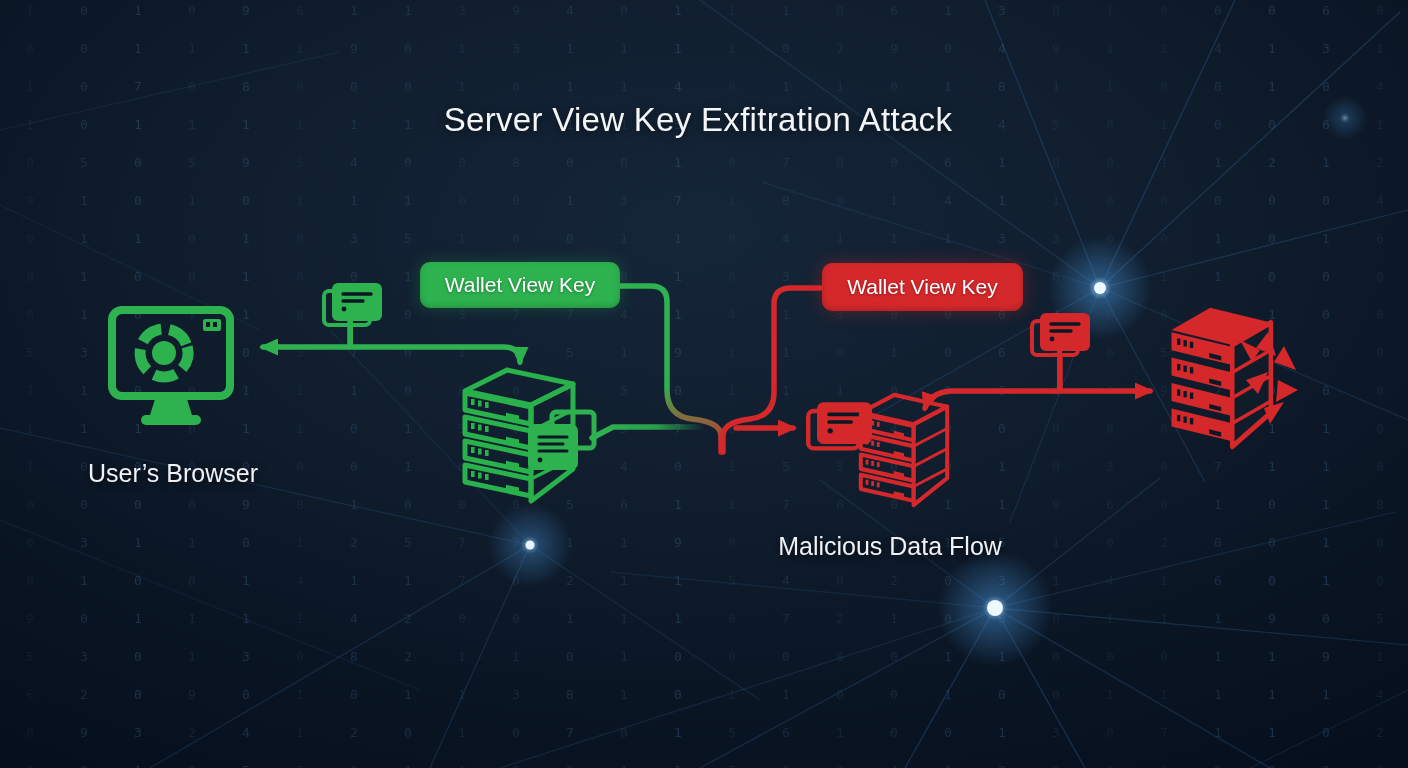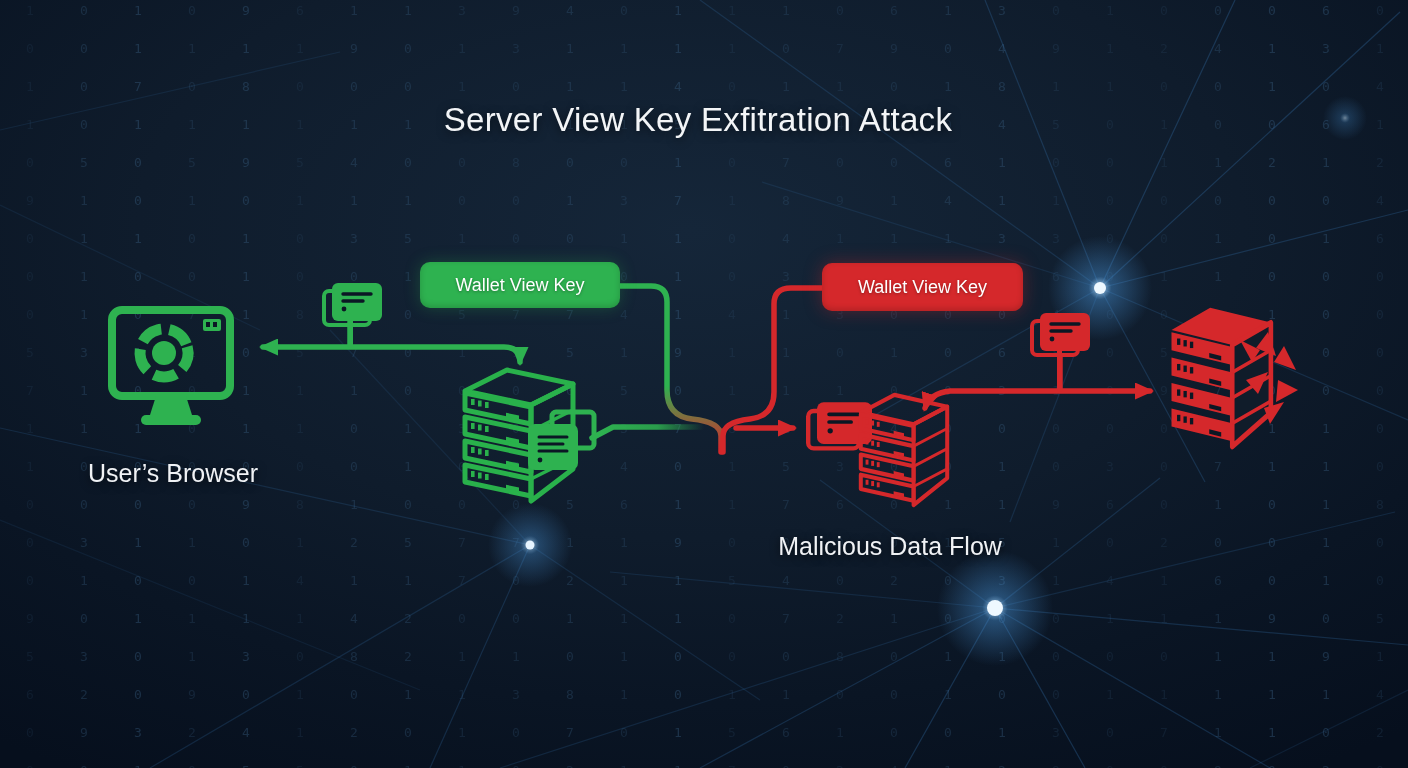--- a/index.html
+++ b/index.html
@@ -14,21 +14,21 @@
     position:absolute;top:-8px;white-space:pre;text-align:center;
     font:13px "DejaVu Sans Mono",monospace;line-height:38px;color:#35597a;
   }
   #title{
     position:absolute;top:101px;left:0;width:1396px;text-align:center;
     font-size:33px;font-weight:500;color:#f3f5f7;letter-spacing:.3px;
     text-shadow:0 2px 10px rgba(0,0,0,.6);
   }
   .badge{
     position:absolute;display:flex;align-items:center;justify-content:center;
-    border-radius:10px;font-size:18px;font-weight:500;color:#ffffff;
+    border-radius:10px;font-size:21px;font-weight:500;color:#ffffff;
     text-shadow:0 1px 3px rgba(0,0,0,.35);
   }
   .badge.green{left:420px;top:262px;width:200px;height:46px;background:#2eb250;
     box-shadow:0 0 16px rgba(46,178,80,.28), inset 0 -2px 6px rgba(0,0,0,.18);}
   .badge.red{left:822px;top:263px;width:201px;height:48px;background:#d5282b;
     box-shadow:0 0 18px rgba(213,40,43,.35), inset 0 -2px 6px rgba(0,0,0,.18);}
   .node-label{
     position:absolute;width:280px;text-align:center;font-size:25px;font-weight:500;
     color:#f0f2f5;text-shadow:0 2px 10px rgba(0,0,0,.7);
   }

